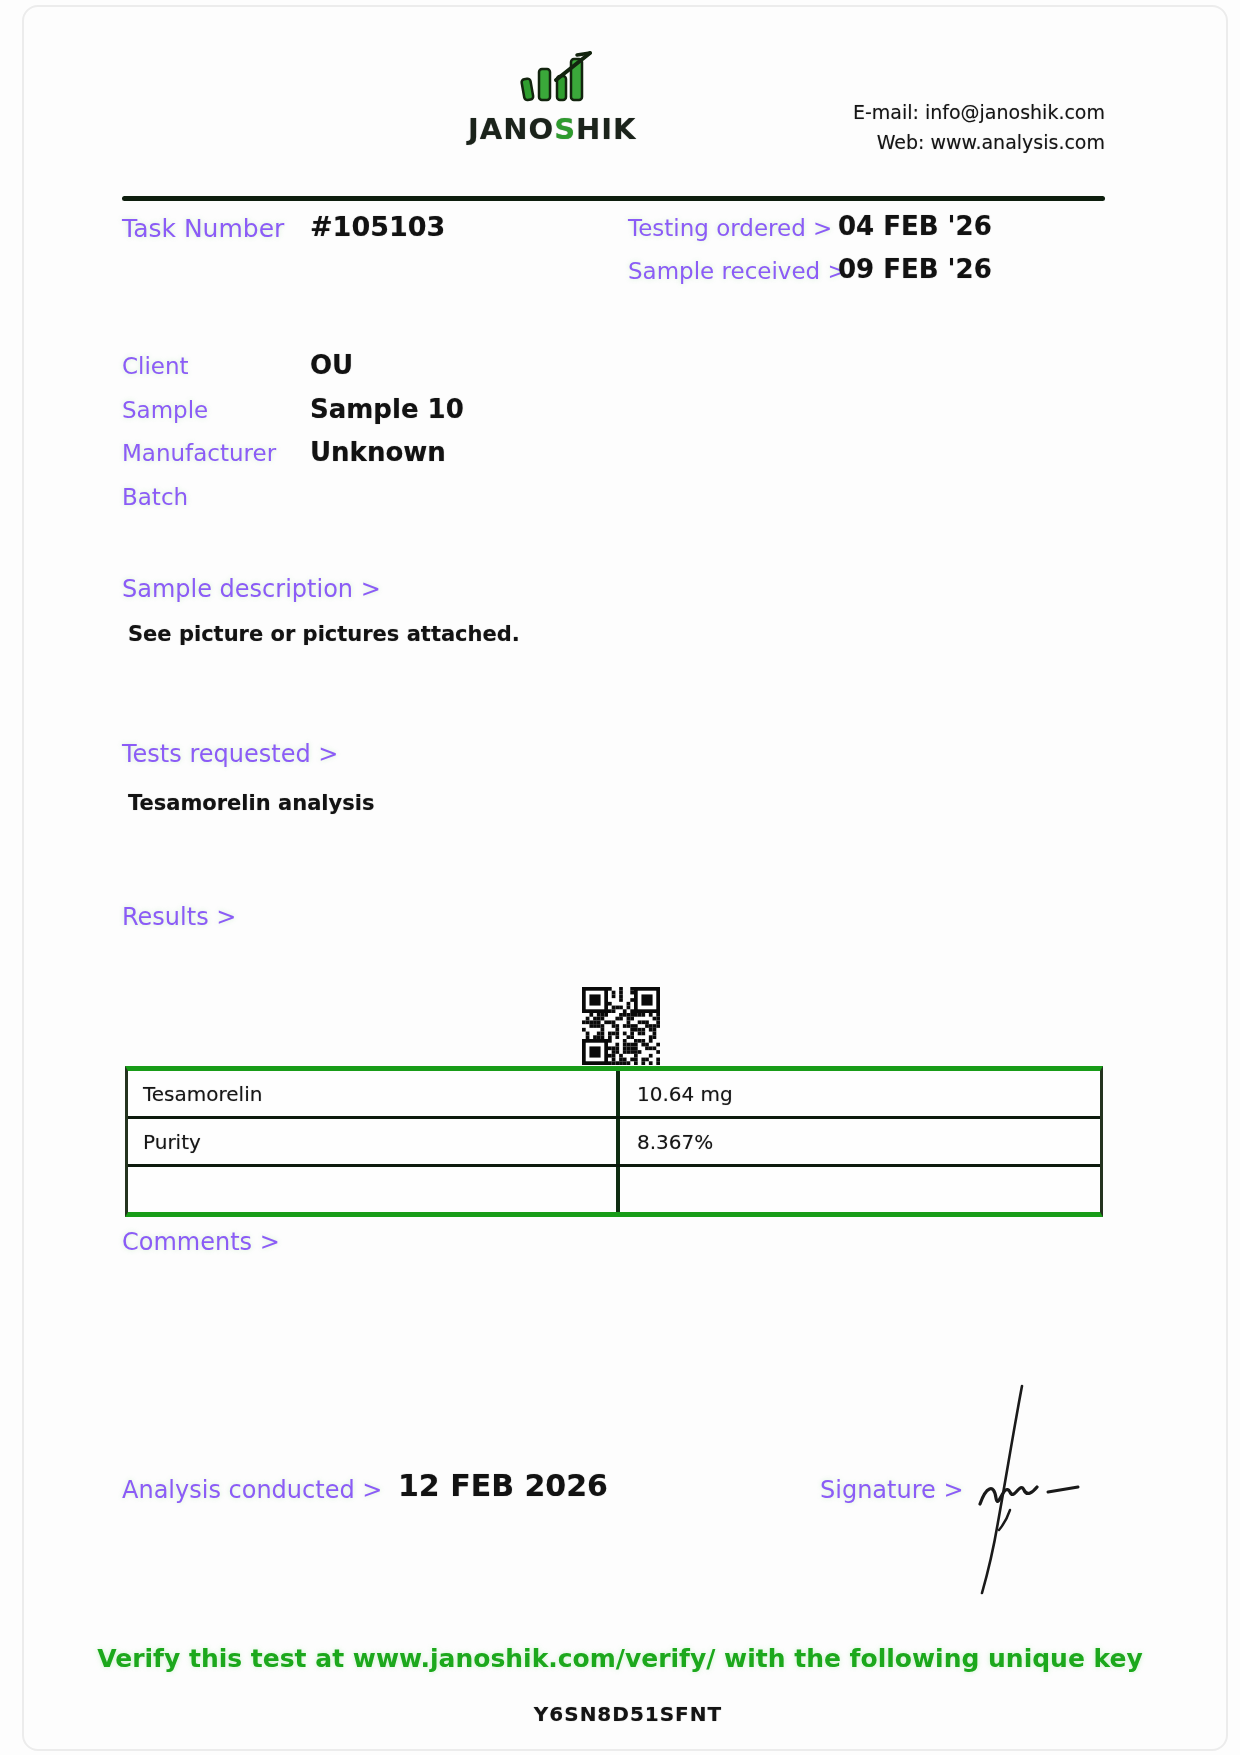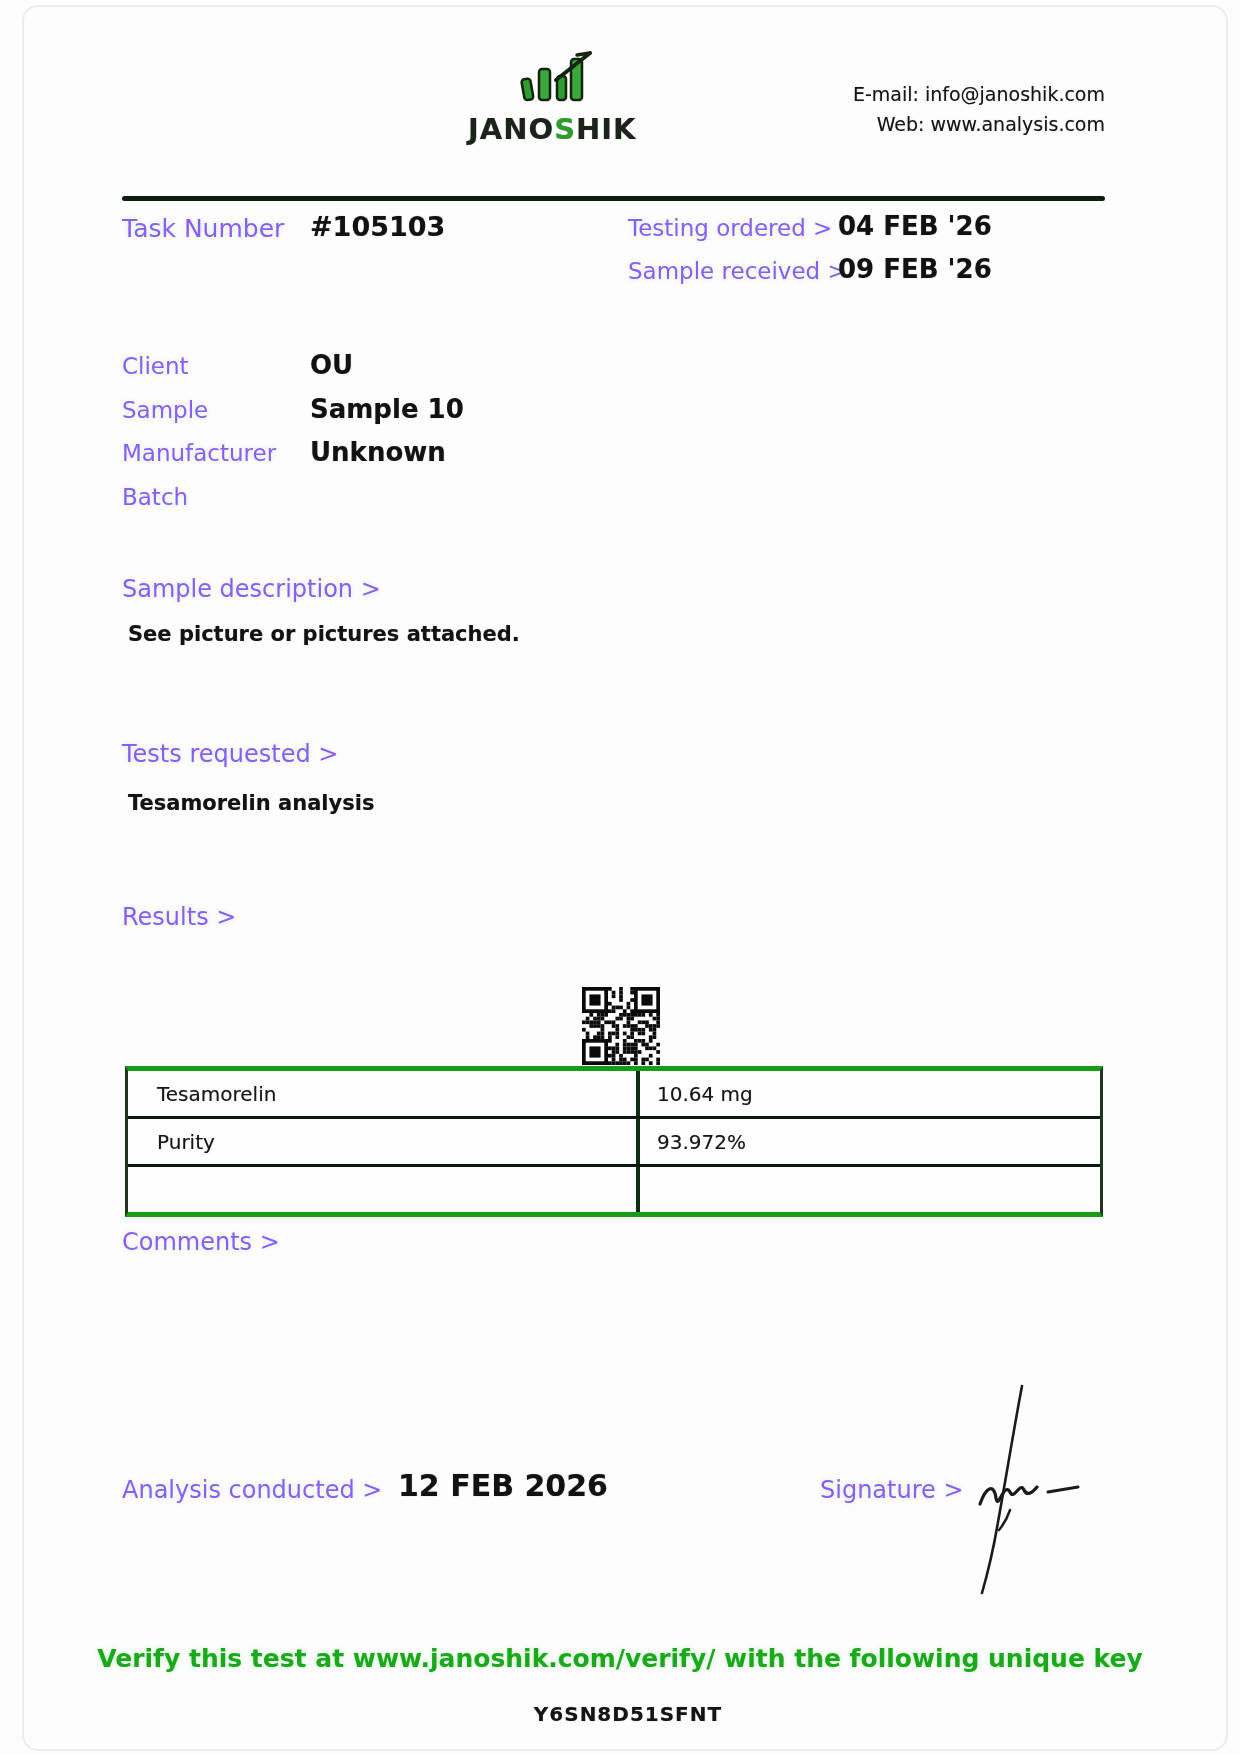--- a/index.html
+++ b/index.html
@@ -19,21 +19,21 @@
     text-shadow:0 0 1px rgba(20,40,20,.5);
   }
   .logo{position:absolute;left:468px;top:50px;width:176px;text-align:left;}
   .logo svg{display:block;margin:0 auto;}
   .brand-name{
     font-size:29px;font-weight:700;letter-spacing:1px;color:#1b231b;margin-top:2px;
     text-shadow:0 0 1px rgba(0,0,0,.4);
   }
   .brand-name .g{color:#2d9b2d;}
   .contact{
-    position:absolute;right:135px;top:79px;text-align:right;
+    position:absolute;right:135px;top:97px;text-align:right;
     font-size:19px;line-height:30px;color:#151515;text-shadow:0 0 1px rgba(0,0,0,.35);
   }
   .header-divider{
     position:absolute;left:122px;top:196px;width:983px;height:5px;
     background:#0e1e0e;border-radius:3px;
   }
   .glabel{color:#8b5cf6;text-shadow:0 0 5px rgba(110,210,110,.30);}
   .ink-bold{color:#121212;font-weight:700;text-shadow:0 0 1px rgba(0,0,0,.4);}
 
   .task-label{position:absolute;left:122px;top:214px;font-size:25px;}
@@ -54,21 +54,21 @@
 
   .results-table{
     position:absolute;left:125px;top:1066px;width:978px;box-sizing:border-box;
     border-top:5px solid #189c18;border-bottom:5px solid #189c18;
     border-left:3px solid #24331f;border-right:3px solid #24331f;
     background:#fefefe;
   }
   .tr{display:flex;height:45px;align-items:stretch;}
   .row-sep{height:3px;background:#0c1a0c;}
   .td{display:flex;align-items:center;box-sizing:border-box;font-size:20px;color:#161616;text-shadow:0 0 1px rgba(0,0,0,.35);}
-  .td.name{width:492px;padding-left:9px;border-right:4px solid #0f2d12;margin-left:20px;}
+  .td.name{width:492px;padding-left:15px;border-right:4px solid #0f2d12;}
   .td.val{flex:1;padding-left:17px;}
 
   .analysis-label{position:absolute;left:122px;top:1476px;font-size:24px;}
   .analysis-value{position:absolute;left:398px;top:1468px;font-size:30px;}
   .signature-label{position:absolute;left:820px;top:1476px;font-size:24px;}
   .signature{position:absolute;left:940px;top:1382px;width:150px;height:215px;}
 
   .verify-text{
     position:absolute;left:0;top:1644px;width:1240px;text-align:center;
     font-size:25px;font-weight:700;color:#1ca81c;text-shadow:0 0 5px rgba(110,220,110,.35);
@@ -305,21 +305,21 @@
   </div>
 
   <div class="results-table">
     <div class="tr">
       <div class="td name">Tesamorelin</div>
       <div class="td val">10.64 mg</div>
     </div>
     <div class="row-sep"></div>
     <div class="tr">
       <div class="td name">Purity</div>
-      <div class="td val">93.972%</div>
+      <div class="td val">8.367%</div>
     </div>
     <div class="row-sep"></div>
     <div class="tr">
       <div class="td name"></div>
       <div class="td val"></div>
     </div>
   </div>
 
   <div class="section-heading glabel" style="top:1228px">Comments &gt;</div>
 

